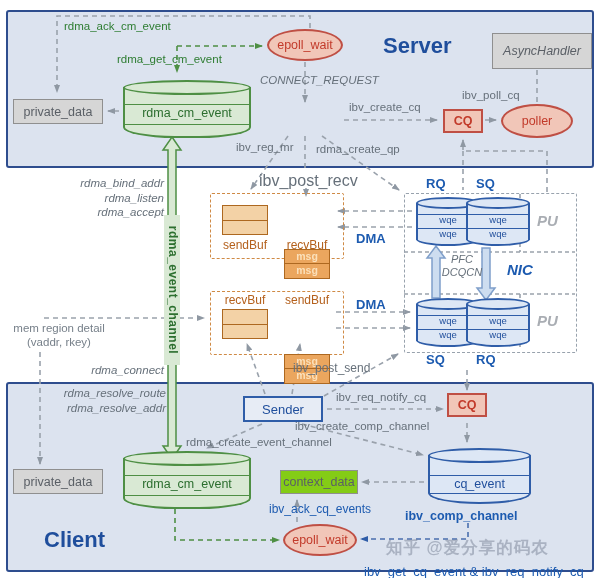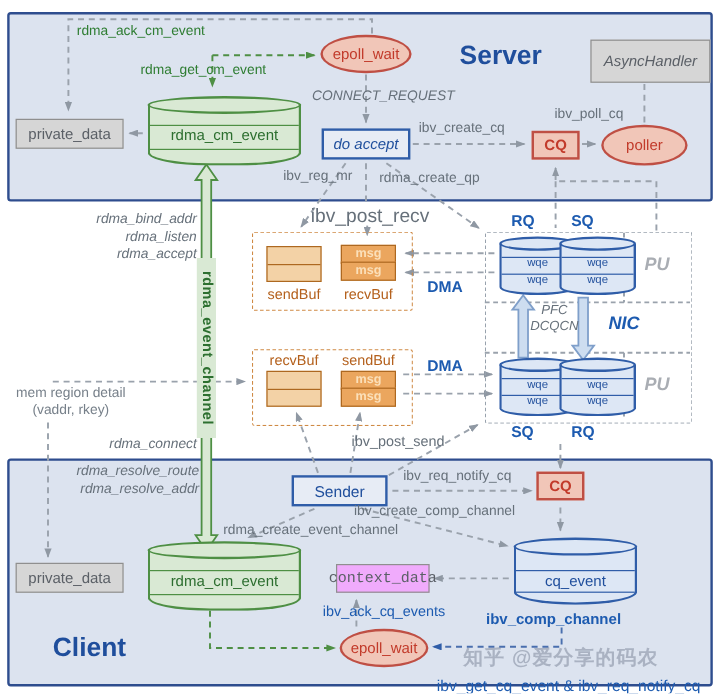--- a/index.html
+++ b/index.html
@@ -12,21 +12,21 @@
   .it{font-style:italic;}
   .green{color:#2e7d32;}
   .blue{color:#1d5bb0;}
   .bold{font-weight:bold;}
   .ctr{text-align:center;}
   .rt{text-align:right;}
   .title{position:absolute;font-size:22px;font-weight:bold;color:#1f4e9c;z-index:3;}
   .nbox{position:absolute;display:flex;align-items:center;justify-content:center;
         box-sizing:border-box;z-index:2;font-size:12.5px;white-space:nowrap;}
   .grybox{background:#d6d6d6;border:1.5px solid #8f8f8f;color:#5a5f66;}
-  .tanbox{background:#f0abfc;border:1.5px solid #8f8f8f;color:#5a5f66;font-family:Liberation Mono, monospace;}
+  .tanbox{background:#84cc16;border:1.5px solid #8f8f8f;color:#5a5f66;}
   .bluebox{background:#e7ecf5;border:2px solid #2f5da8;color:#1f4e9c;}
   .redbox{background:#f1c6b8;border:2px solid #bf4f44;color:#c23a2a;font-weight:bold;}
   .ell{border-radius:50%;}
   .red-ell{background:#f1c6b8;border:2px solid #bf4f44;color:#c23a2a;}
   .dashbox-o{position:absolute;border:1.6px dashed #cf8a45;border-radius:2px;z-index:1;}
   .dashbox-g{position:absolute;border:1.6px dashed #98a2ad;border-radius:2px;z-index:1;}
   
   .cyl{position:absolute;z-index:2;padding-left:24px;}
   .cyl-top{position:absolute;left:0;right:0;top:0;height:15px;border-radius:50%;
            border:2px solid var(--c);background:var(--f);box-sizing:border-box;z-index:2;}
@@ -38,21 +38,21 @@
              font-size:12.5px;z-index:4;white-space:nowrap;}
   .green-cyl{--c:#4e8f44;--f:#d9e9d4;--t:#2c6e2f;}
   .blue-cyl{--c:#2f5da8;--f:#dde7f5;--t:#1f4e9c;}
   .wqe .cyl-top{height:12px;}
   .wqe .cyl-body{top:6px;}
   .wqe-t{position:absolute;left:0;right:0;text-align:center;font-size:9.5px;color:#1f4e9c;z-index:4;}
   
   .plain-box{position:absolute;width:46px;height:30px;background:#f3d2a6;
              border:1.6px solid #ad6820;box-sizing:border-box;z-index:2;}
   .plain-div{position:absolute;left:0;right:0;top:50%;border-top:1.6px solid #ad6820;}
-  .msg-box{position:absolute;width:46px;z-index:2;}
+  .msg-box{position:absolute;width:46px;z-index:2;margin-top:45px;}
   .msg-row{height:16px;background:#eba65e;border:1.6px solid #ad6820;color:#fbe0ba;
            font-size:10.5px;font-weight:bold;text-align:center;line-height:13px;box-sizing:border-box;}
   .msg-row+.msg-row{margin-top:-1.6px;}
   .buflbl{position:absolute;width:46px;text-align:center;font-size:12px;color:#b4601c;z-index:3;white-space:nowrap;}
   .vlabel{position:absolute;left:97px;top:282px;width:150px;height:16px;text-align:center;
           transform:rotate(90deg);font-size:12px;font-weight:bold;color:#2d7030;z-index:3;
           background:#d9e9d4;letter-spacing:.5px;}
   .wm{position:absolute;left:386px;top:537px;font-size:16.5px;font-weight:bold;
       color:rgba(120,130,150,.5);letter-spacing:1px;z-index:5;white-space:nowrap;}
 </style>
@@ -129,21 +129,20 @@
   <div class="nbox grybox" style="left:13px;top:99px;width:90px;height:25px">private_data</div>
 
   <div class="cyl green-cyl" style="left:123px;top:80px;width:104px;height:58px">
     <div class="cyl-body"></div>
     <div class="cyl-top"></div>
     <div class="cyl-line" style="top:24px"></div>
     <div class="cyl-line" style="top:44px"></div>
     <div class="cyl-label" style="top:26px">rdma_cm_event</div>
   </div>
 
-  <div class="nbox bluebox it" style="left:268px;top:107px;width:74px;height:26px">do accept</div>
   <div class="nbox redbox" style="left:443px;top:109px;width:40px;height:24px">CQ</div>
   <div class="nbox red-ell ell" style="left:501px;top:104px;width:72px;height:34px">poller</div>
 
   <div class="lbl green" style="left:64px;top:20px">rdma_ack_cm_event</div>
   <div class="lbl green" style="left:117px;top:53px">rdma_get_cm_event</div>
   <div class="lbl it" style="left:260px;top:74px">CONNECT_REQUEST</div>
   <div class="lbl" style="left:349px;top:101px">ibv_create_cq</div>
   <div class="lbl" style="left:462px;top:89px">ibv_poll_cq</div>
   <div class="lbl" style="left:236px;top:141px">ibv_reg_mr</div>
   <div class="lbl" style="left:316px;top:143px">rdma_create_qp</div>

